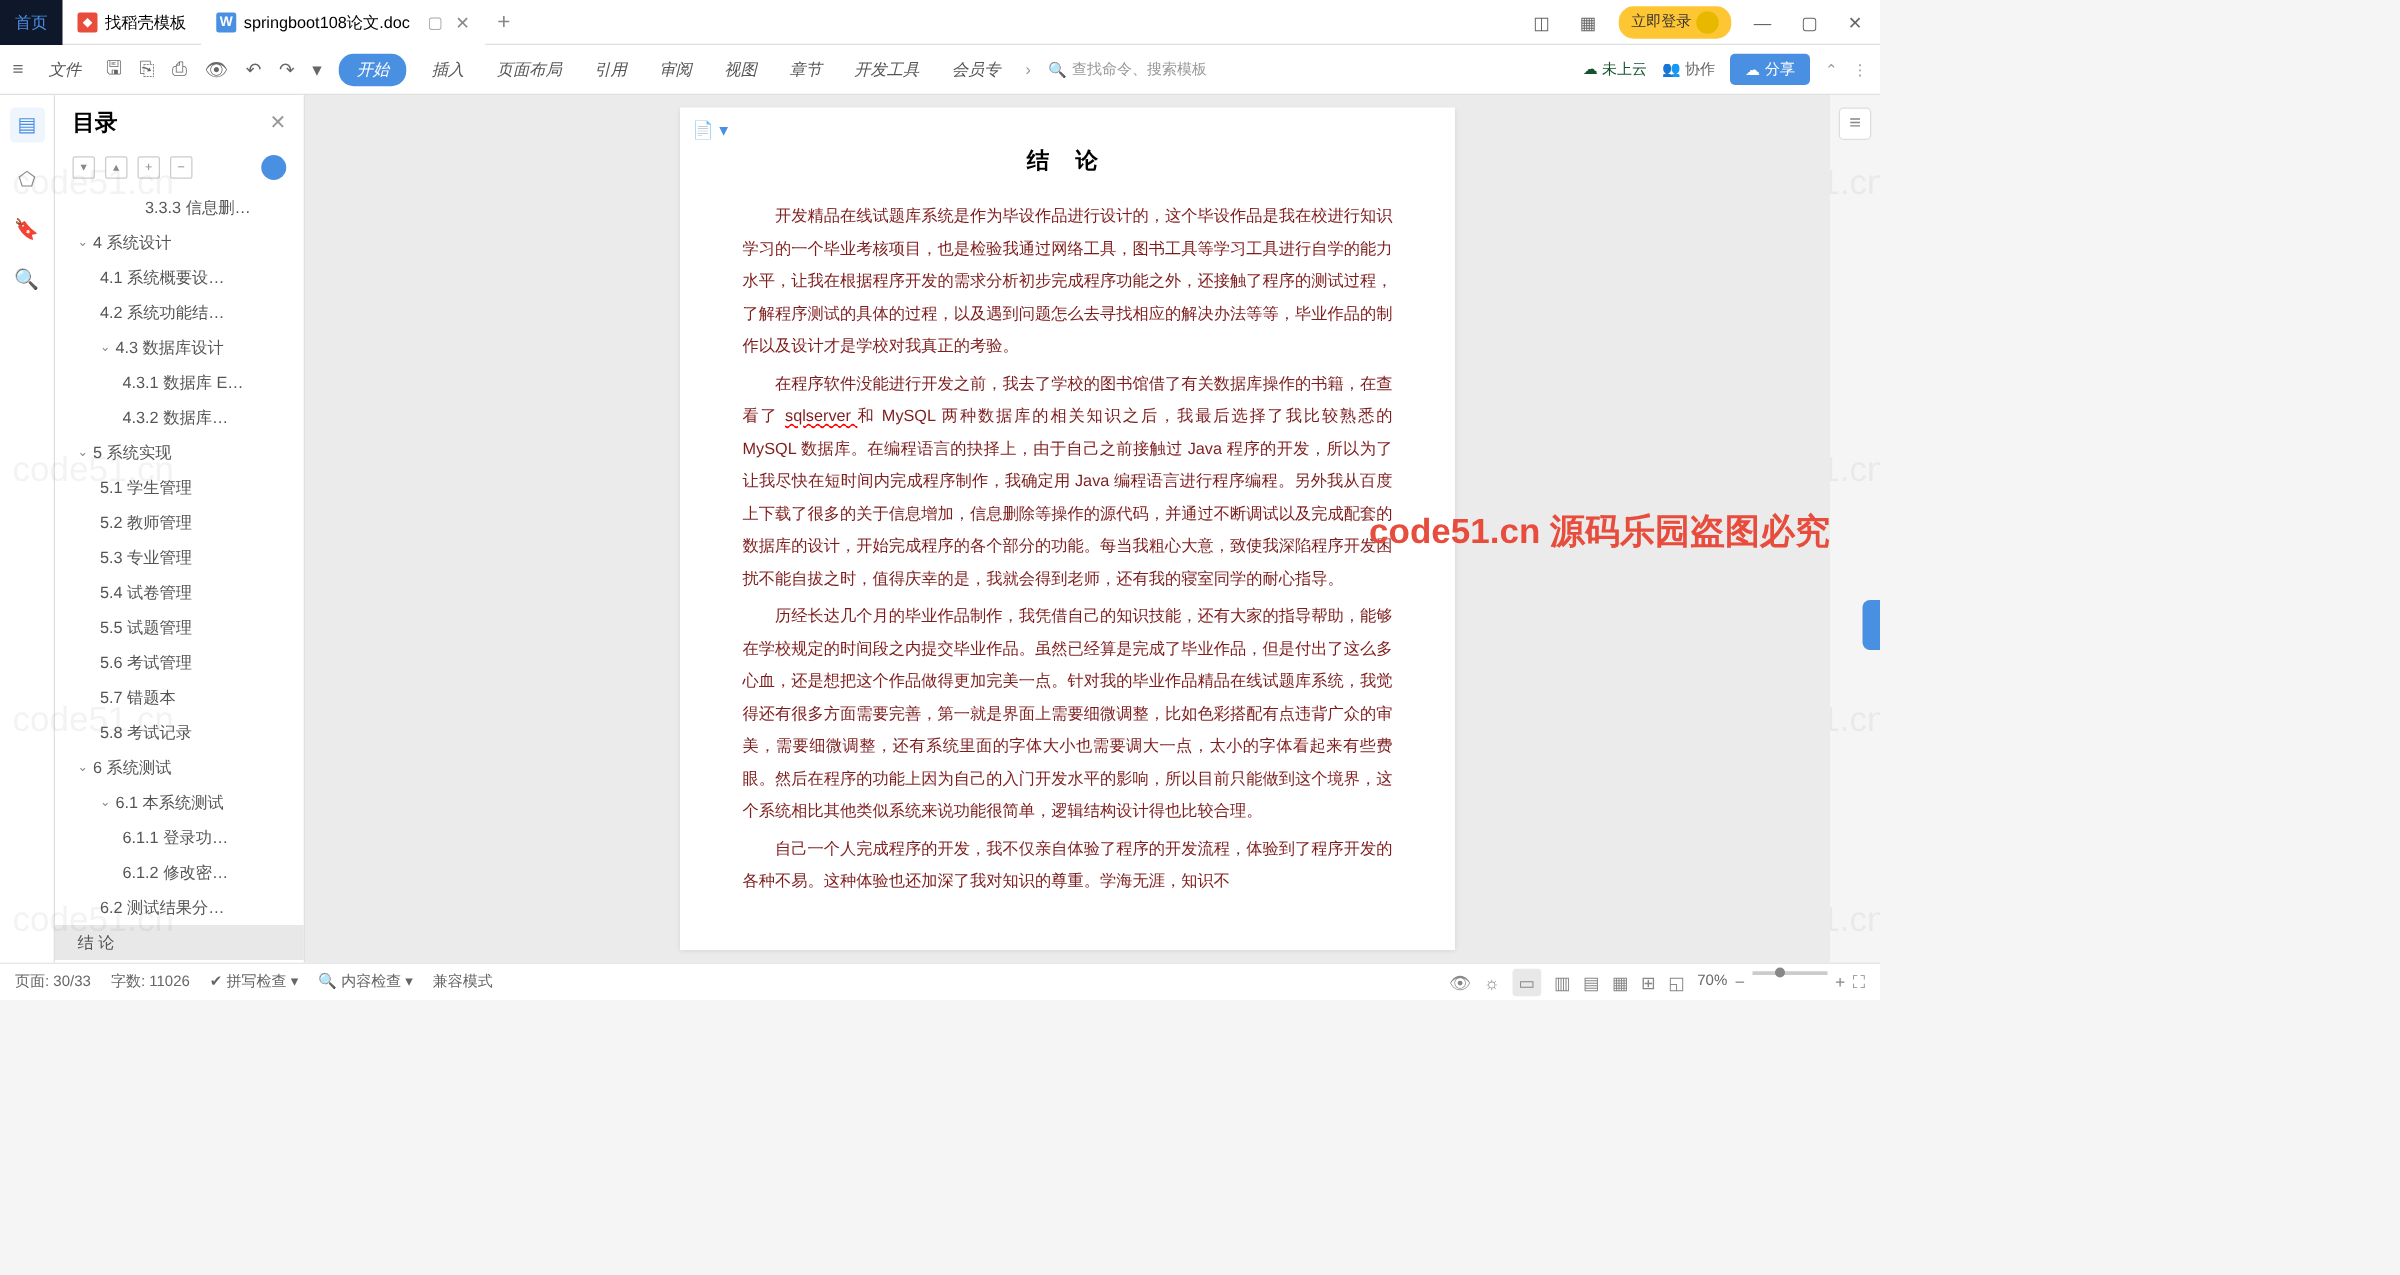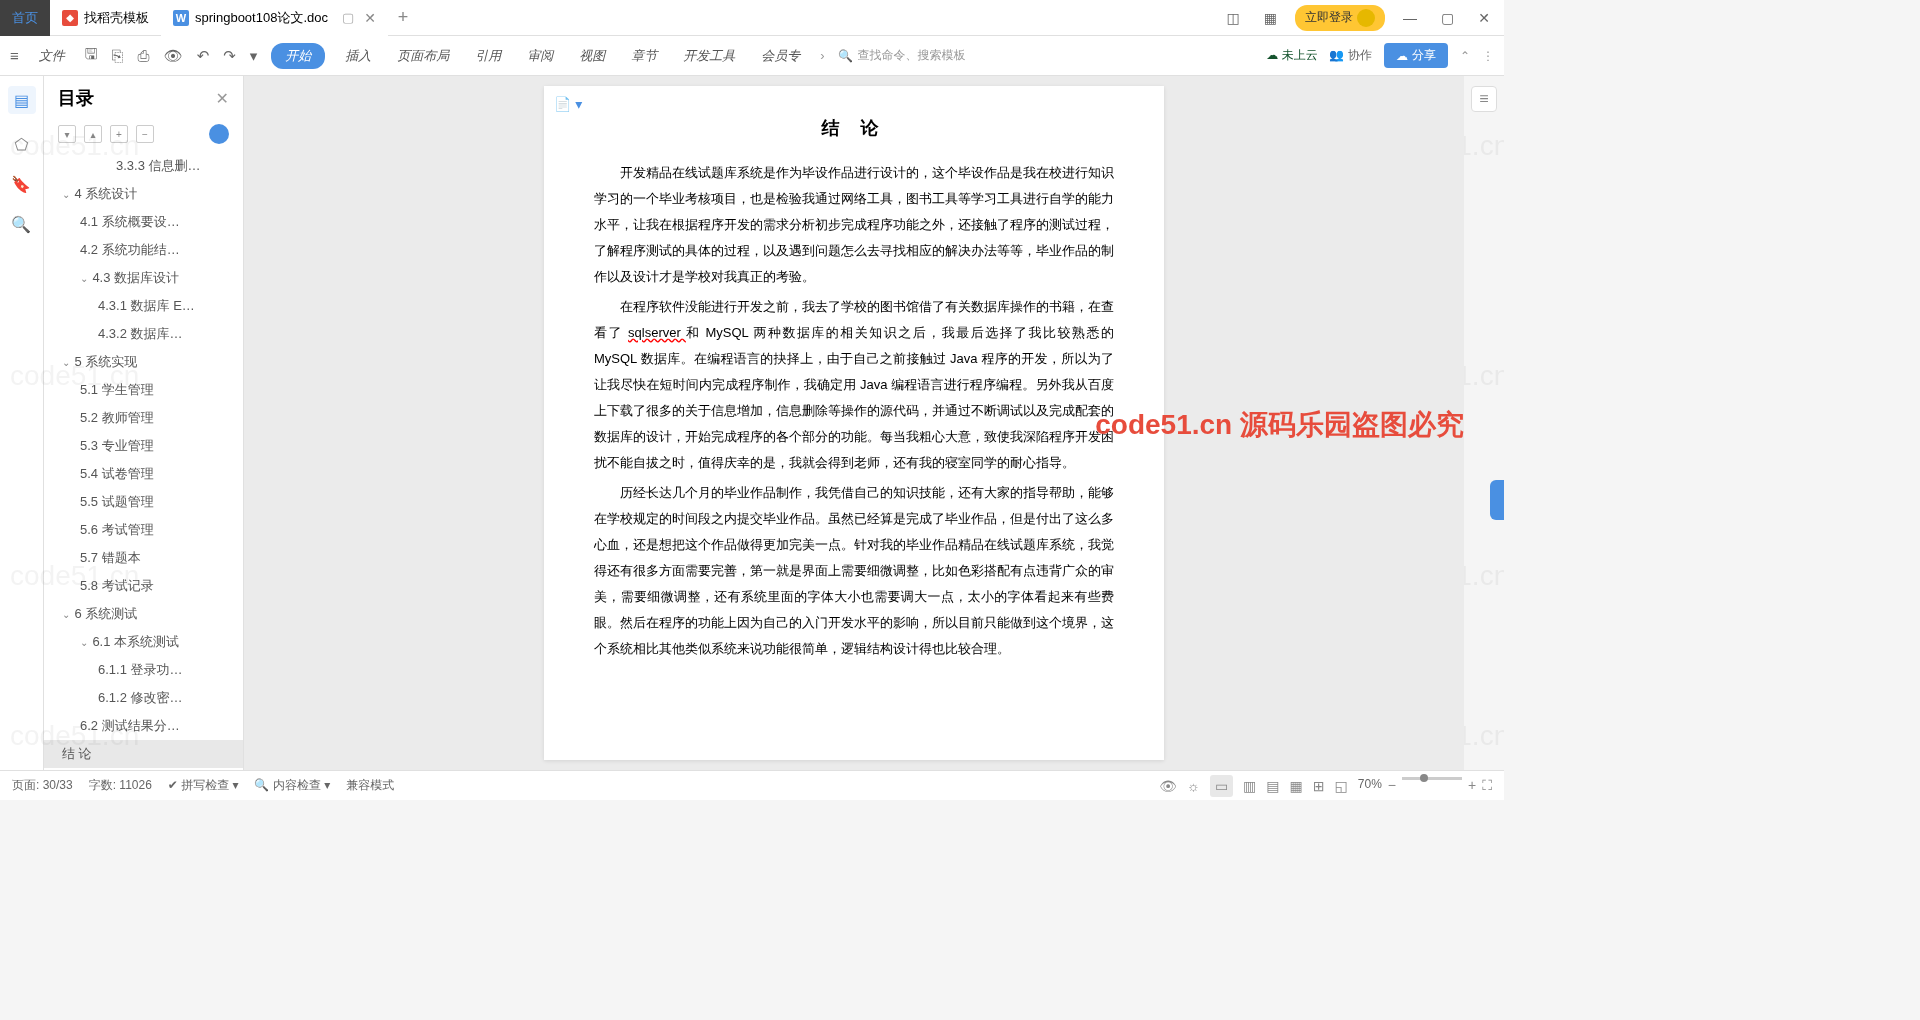--- a/index.html
+++ b/index.html
@@ -1,19 +1,19 @@
 <!DOCTYPE html>
 <html><head>
 <meta charset="utf-8">
 <style>
 * { margin: 0; padding: 0; box-sizing: border-box; font-family: "Microsoft YaHei", sans-serif; }
 body { background: #f5f5f5; width: 1504px; height: 800px; overflow: hidden; position: relative; }
 .titlebar { height: 36px; background: #fff; display: flex; align-items: center; border-bottom: 1px solid #e0e0e0; }
 .tab { height: 36px; display: flex; align-items: center; padding: 0 12px; gap: 6px; font-size: 13px; cursor: pointer; position: relative; }
-.tab.home { color: #4a90e2; background: #404040; }
+.tab.home { color: #4a90e2; background: #0f172a; }
 .tab.active { background: #fff; }
 .tab-close { color: #888; font-size: 14px; margin-left: 4px; }
 .tab-icon-w { width: 16px; height: 16px; background: #4a90e2; color: #fff; font-size: 11px; font-weight: bold; display: flex; align-items: center; justify-content: center; border-radius: 2px; }
 .tab-icon-d { width: 16px; height: 16px; background: #e74c3c; border-radius: 2px; display: flex; align-items: center; justify-content: center; color: #fff; font-size: 10px; }
 .tab-add { width: 30px; text-align: center; color: #888; font-size: 18px; cursor: pointer; }
 .titlebar-right { margin-left: auto; display: flex; align-items: center; gap: 12px; padding-right: 8px; }
 .login-btn { background: #ffc633; color: #333; padding: 4px 10px; border-radius: 12px; font-size: 12px; display: flex; align-items: center; gap: 4px; }
 .avatar-circle { width: 18px; height: 18px; background: #e6b800; border-radius: 50%; }
 .win-btn { color: #666; font-size: 14px; cursor: pointer; padding: 0 6px; }
 
@@ -44,21 +44,21 @@
 .toc-item.l1 { padding-left: 18px; }
 .toc-item.l2 { padding-left: 36px; }
 .toc-item.l3 { padding-left: 54px; }
 .toc-item.l4 { padding-left: 72px; }
 .toc-chevron { font-size: 10px; color: #888; }
 
 .doc-area { flex: 1; background: #ebebeb; overflow: auto; position: relative; display: flex; justify-content: center; }
 .page { width: 620px; background: #fff; margin: 10px 0; padding: 30px 50px; box-shadow: 0 1px 4px rgba(0,0,0,0.1); position: relative; }
 .page-icon { position: absolute; left: 10px; top: 10px; color: #4a90e2; font-size: 14px; }
 .doc-title { text-align: center; font-size: 18px; font-weight: bold; margin-bottom: 20px; letter-spacing: 8px; }
-.doc-para { font-size: 13px; line-height: 2; text-align: justify; text-indent: 2em; color: #000000; margin-bottom: 4px; }
+.doc-para { font-size: 13px; line-height: 2; text-align: justify; text-indent: 2em; color: #7f1d1d; margin-bottom: 4px; }
 .underline-red { text-decoration: underline wavy red; }
 .watermark-strip { position: absolute; left: 0; right: 0; top: 330px; text-align: right; font-size: 28px; font-weight: bold; color: #e74c3c; pointer-events: none; z-index: 10; }
 .wm-bg { position: absolute; color: rgba(100,100,100,0.08); font-size: 28px; pointer-events: none; }
 .right-handle { position: absolute; right: 0; top: 480px; width: 14px; height: 40px; background: #4a90e2; border-radius: 6px 0 0 6px; }
 .right-collapse { width: 40px; display: flex; justify-content: center; padding-top: 10px; }
 .collapse-btn { width: 26px; height: 26px; border: 1px solid #ddd; border-radius: 4px; display: flex; align-items: center; justify-content: center; color: #888; cursor: pointer; background: #fff; }
 
 .statusbar { height: 30px; background: #fff; border-top: 1px solid #e0e0e0; display: flex; align-items: center; padding: 0 12px; font-size: 12px; color: #666; gap: 16px; }
 .statusbar-right { margin-left: auto; display: flex; align-items: center; gap: 10px; }
 .sb-icon { color: #888; cursor: pointer; font-size: 14px; }
@@ -251,20 +251,21 @@
 
   <div class="doc-area">
     <div class="page">
       <span class="page-icon">📄 ▾</span>
       <div class="doc-title">结 论</div>
       <p class="doc-para">开发精品在线试题库系统是作为毕设作品进行设计的，这个毕设作品是我在校进行知识学习的一个毕业考核项目，也是检验我通过网络工具，图书工具等学习工具进行自学的能力水平，让我在根据程序开发的需求分析初步完成程序功能之外，还接触了程序的测试过程，了解程序测试的具体的过程，以及遇到问题怎么去寻找相应的解决办法等等，毕业作品的制作以及设计才是学校对我真正的考验。</p>
       <p class="doc-para">
         <span>在程序软件没能进行开发之前，我去了学校的图书馆借了有关数据库操作的书籍，在查看了 </span><span class="underline-red">sqlserver </span><span>和 MySQL 两种数据库的相关知识之后，我最后选择了我比较熟悉的 MySQL 数据库。在编程语言的抉择上，由于自己之前接触过 Java 程序的开发，所以为了让我尽快在短时间内完成程序制作，我确定用 Java 编程语言进行程序编程。另外我从百度上下载了很多的关于信息增加，信息删除等操作的源代码，并通过不断调试以及完成配套的数据库的设计，开始完成程序的各个部分的功能。每当我粗心大意，致使我深陷程序开发困扰不能自拔之时，值得庆幸的是，我就会得到老师，还有我的寝室同学的耐心指导。</span>
       </p>
       <p class="doc-para">历经长达几个月的毕业作品制作，我凭借自己的知识技能，还有大家的指导帮助，能够在学校规定的时间段之内提交毕业作品。虽然已经算是完成了毕业作品，但是付出了这么多心血，还是想把这个作品做得更加完美一点。针对我的毕业作品精品在线试题库系统，我觉得还有很多方面需要完善，第一就是界面上需要细微调整，比如色彩搭配有点违背广众的审美，需要细微调整，还有系统里面的字体大小也需要调大一点，太小的字体看起来有些费眼。然后在程序的功能上因为自己的入门开发水平的影响，所以目前只能做到这个境界，这个系统相比其他类似系统来说功能很简单，逻辑结构设计得也比较合理。</p>
+      <p class="doc-para">自己一个人完成程序的开发，我不仅亲自体验了程序的开发流程，体验到了程序开发的各种不易。这种体验也还加深了我对知识的尊重。学海无涯，知识不</p>
     </div>
     <div class="watermark-strip">code51.cn 源码乐园盗图必究</div>
   </div>
 
   <div class="right-collapse">
     <div class="collapse-btn">≡</div>
   </div>
   <div class="right-handle"></div>
 </div>
 

